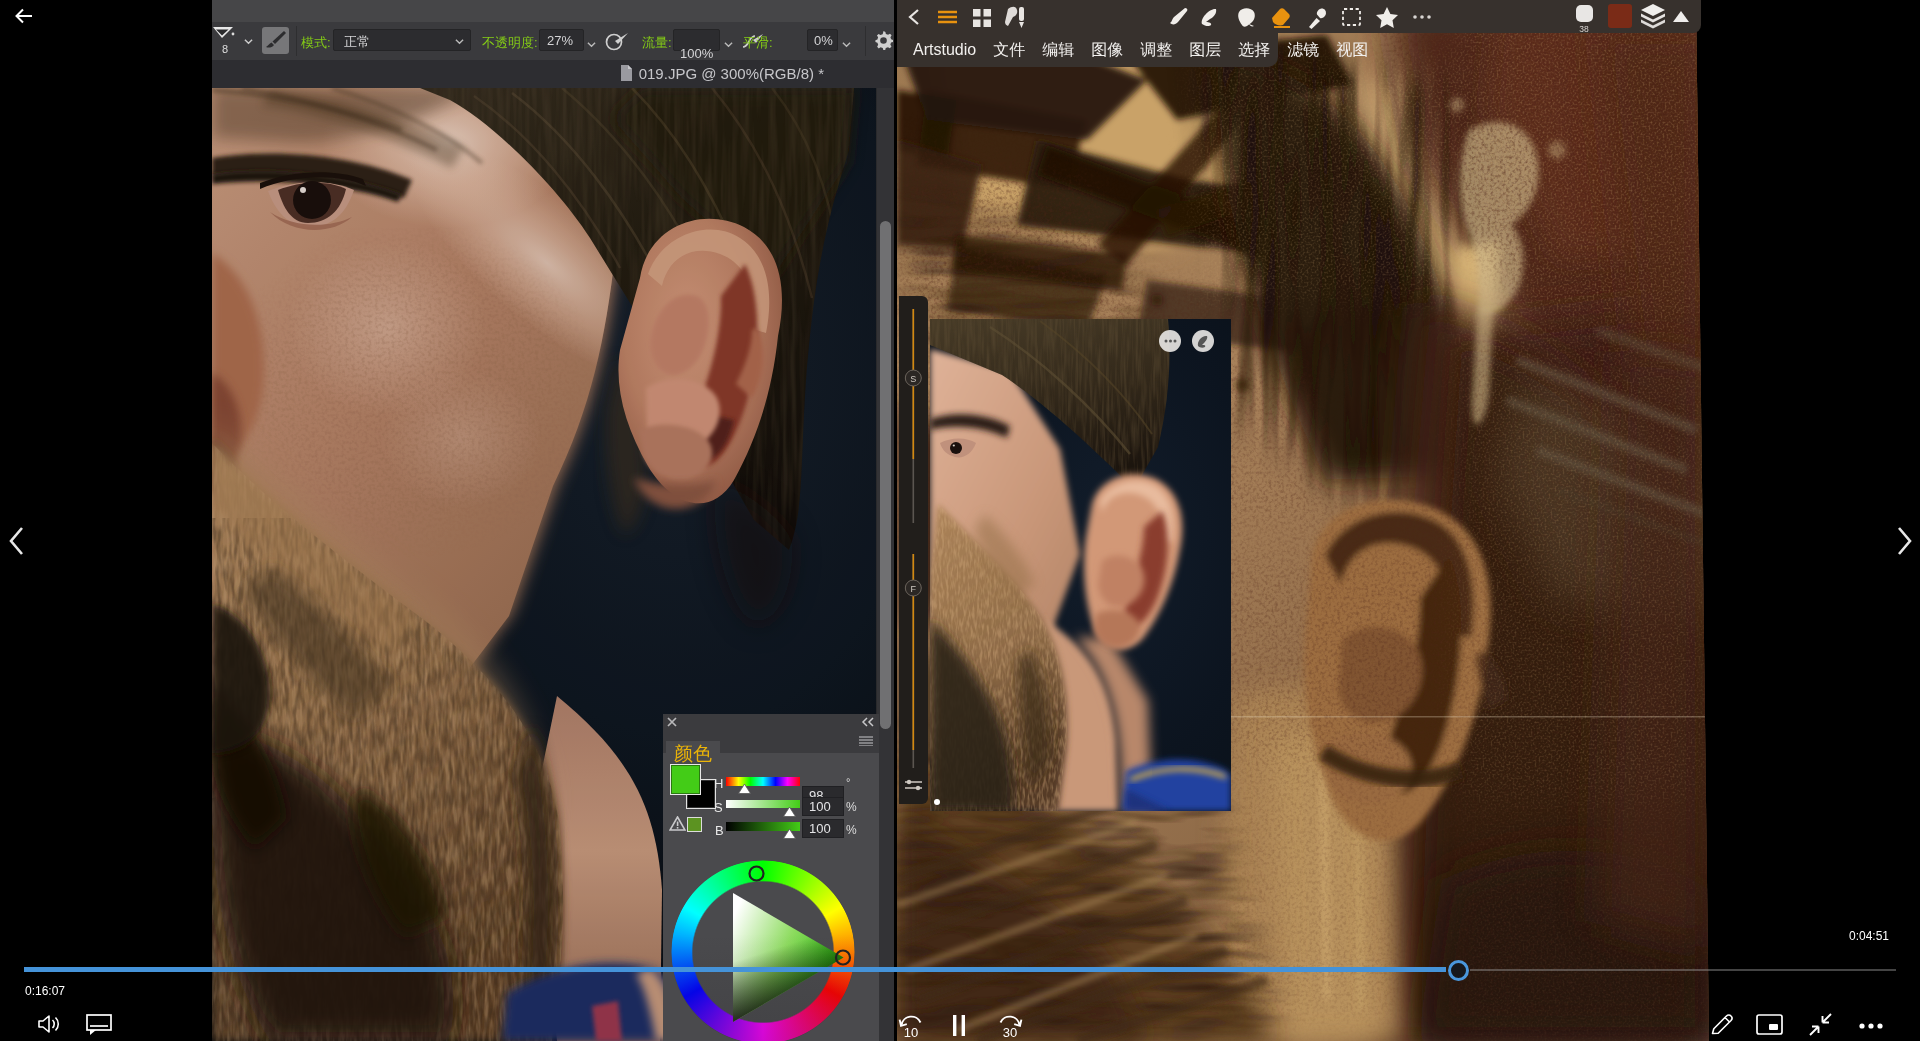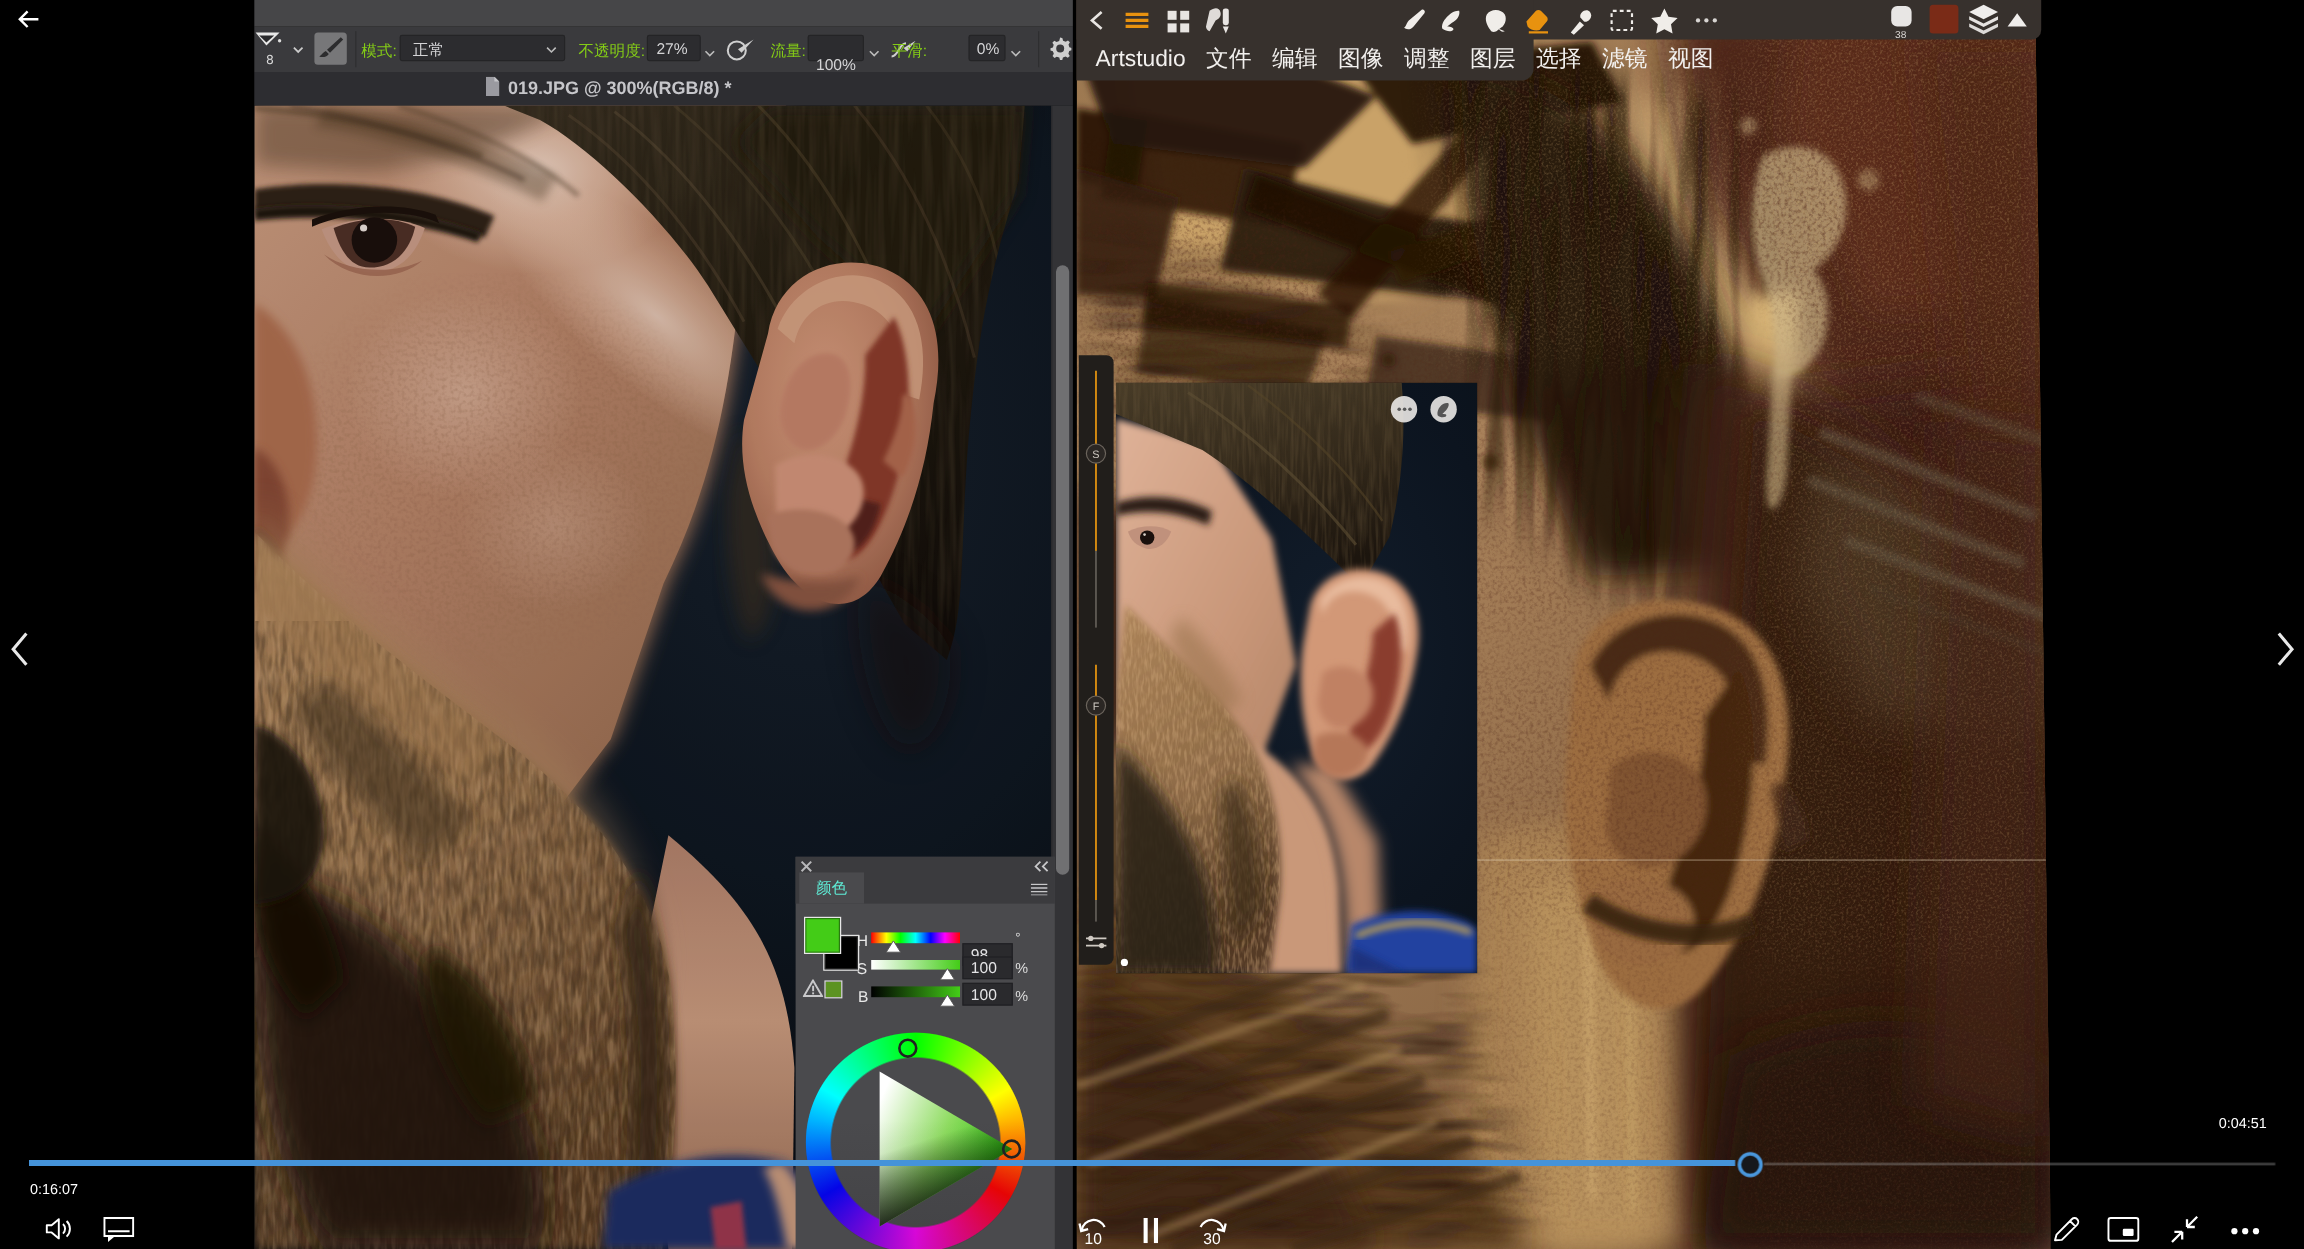--- a/index.html
+++ b/index.html
@@ -1,34 +1,34 @@
 <!DOCTYPE html>
 <html><head><meta charset="utf-8"><style>
 html,body{margin:0;padding:0;background:#000;width:1920px;height:1041px;overflow:hidden}
 *{box-sizing:border-box}
 body{font-family:"Liberation Sans",sans-serif;position:relative}
 .abs{position:absolute}
 
 #ps{position:absolute;left:212px;top:0;width:682px;height:1041px;background:#1a1a1c}
 #ps-top{position:absolute;left:0;top:0;width:682px;height:22px;background:#464648}
 #ps-opt{position:absolute;left:0;top:22px;width:682px;height:38px;background:#3a3a3d;color:#d8d8da;font-size:13px}
-#ps-title{position:absolute;left:0;top:60px;width:682px;height:28px;background:#2d2d31;color:#c6c6ca;font-size:15px;text-align:center;line-height:28px;font-weight:bold;padding-right:92px}
+#ps-title{position:absolute;left:0;top:60px;width:682px;height:28px;background:#2d2d31;color:#c6c6ca;font-size:15px;text-align:right;line-height:28px;font-weight:normal;padding-right:70px}
 .drop{position:absolute;background:#2c2c2f;border:1px solid #242426;border-radius:2px;height:22px;top:7px;color:#d4d4d6}
 .lbl{position:absolute;top:12px;color:#84cc16;font-size:13px;white-space:nowrap}
 .chev{position:absolute;width:9px;height:9px}
 
 #cpanel{position:absolute;left:663px;top:714px;width:216px;height:327px;background:#4a4a4d;z-index:5}
 #cphead{position:absolute;left:0;top:0;width:216px;height:39px;background:#3b3b3e}
-#cptab{position:absolute;left:3px;top:13px;width:54px;height:26px;background:#4a4a4d;color:#5eead4;font-size:13px;text-align:center;line-height:25px}
+#cptab{position:absolute;left:3px;top:27px;width:54px;height:26px;background:#4a4a4d;color:#eab308;font-size:19px;text-align:center;line-height:25px}
 .vbox{position:absolute;left:139px;width:42px;height:19px;background:#2a2a2d;border:1px solid #202023;color:#e4e4e6;font-size:13px;padding-left:6px;line-height:17px}
 
 #as{position:absolute;left:897px;top:0;width:1023px;height:1041px;background:#000}
 #asbar1{position:absolute;left:0;top:0;width:804px;height:33px;background:#37312d;border-radius:0 0 8px 0}
 #asbar2{position:absolute;left:0;top:0px;width:381px;height:67px;background:#37312d;border-radius:0 0 10px 0}
-#asmenu{position:absolute;left:16px;top:36px;height:30px;color:#f2f0ee;font-size:19px;line-height:28px;white-space:nowrap;letter-spacing:0}
+#asmenu{position:absolute;left:16px;top:36px;height:30px;color:#f2f0ee;font-size:16px;line-height:28px;white-space:nowrap;letter-spacing:0}
 #asmenu span{margin-right:17px}
 
 #strip{position:absolute;left:2px;top:296px;width:29px;height:508px;background:#211e1b;border-radius:0 6px 6px 0}
 
 #refpanel{position:absolute;left:33px;top:319px;width:301px;height:492px;background:#111;overflow:hidden}
 #pbar{position:absolute;left:24px;top:967px;width:1422px;height:5px;background:#4593d9;z-index:30}
 #ptrack{position:absolute;left:1470px;top:968.5px;width:426px;height:2.5px;background:rgba(150,150,150,.45);z-index:30}
 #pknob{position:absolute;left:1447.5px;top:959.5px;width:21px;height:21px;border-radius:50%;border:3.5px solid #4a97dc;background:rgba(20,24,30,.9);z-index:31}
 .time{position:absolute;color:#fff;font-size:12px;z-index:30}
 svg{display:block}

